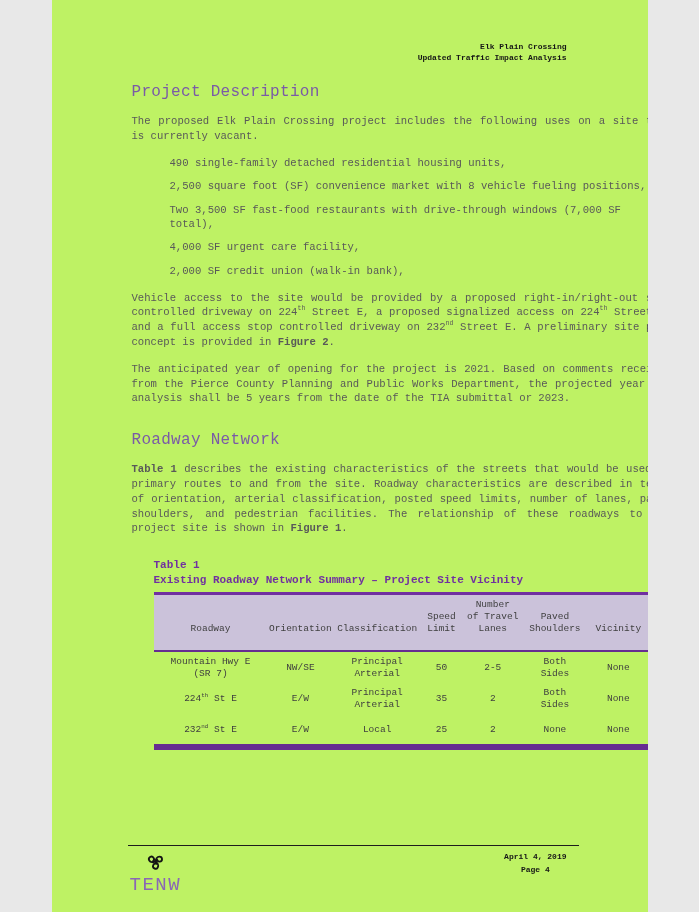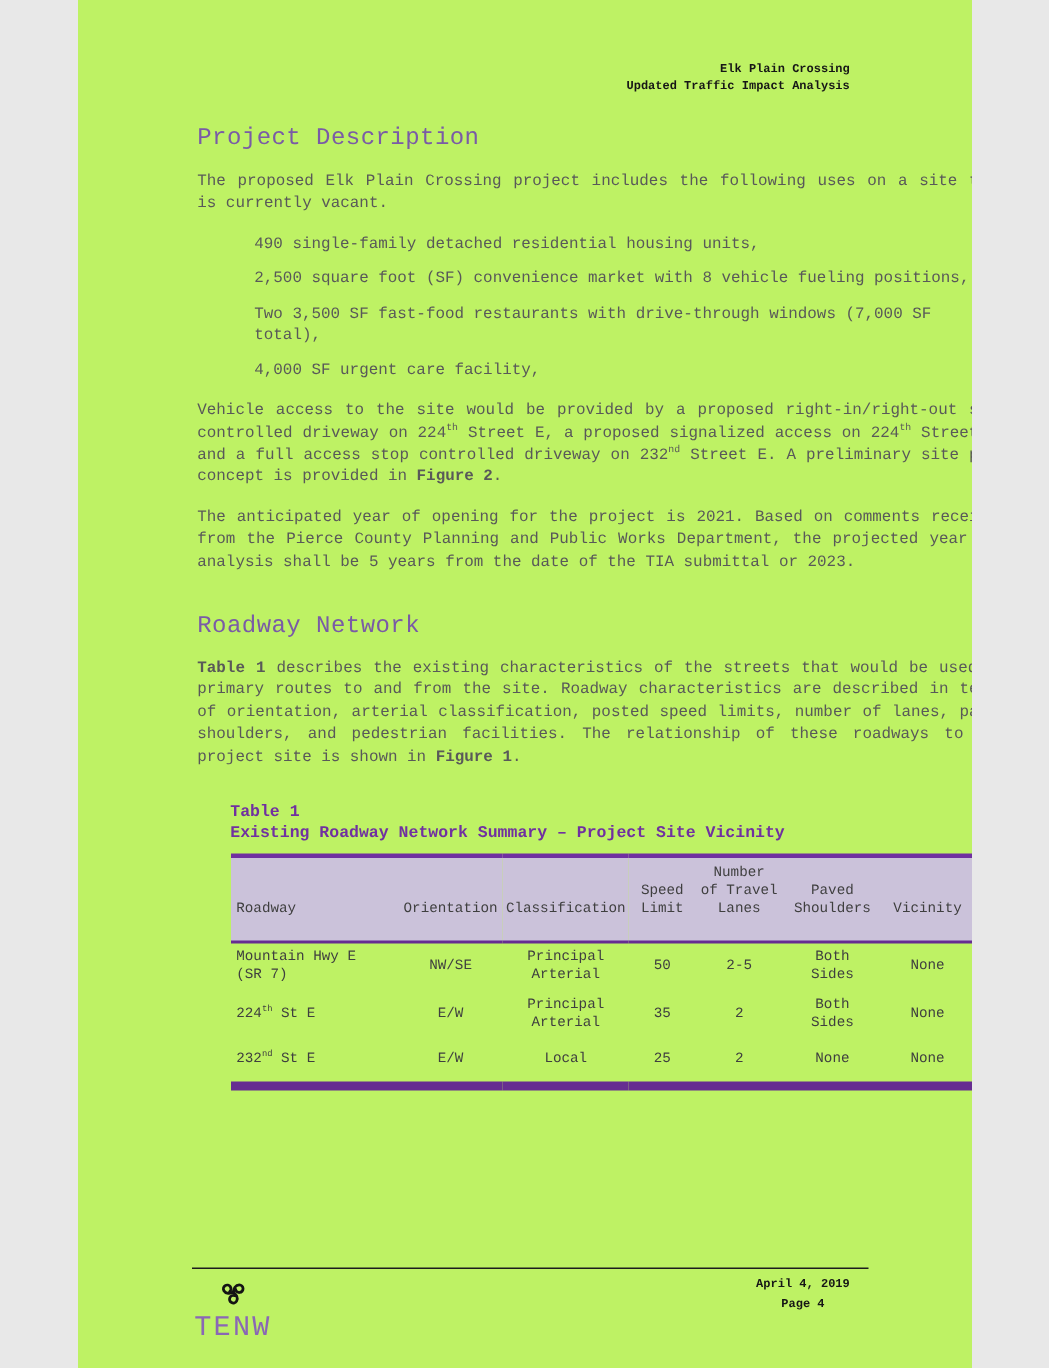--- a/index.html
+++ b/index.html
@@ -68,21 +68,21 @@
     background:var(--header-band);
     font-weight:400;
     vertical-align:bottom;
     text-align:center;
     height:51px;
     padding:4px 2px 15px 2px;
     line-height:12px;
     white-space:pre-line;
     border-bottom:2.5px solid var(--table-dark-purple);
   }
-  table.roadway th.left, table.roadway td.left{text-align:left;padding-left:4px;}
+  table.roadway th.left, table.roadway td.left{text-align:center;padding-left:4px;}
   table.roadway tbody td{
     text-align:center;vertical-align:middle;
     height:32px;line-height:12px;white-space:pre-line;
     padding:2px;
   }
   
   .footer-rule{
     position:absolute;left:76px;right:69px;top:845px;
     border-top:1.5px solid #1d1d1d;
   }
@@ -115,20 +115,21 @@
 
     <h1 class="sec">Project Description</h1>
 
     <p>The proposed Elk Plain Crossing project includes the following uses on a site that is currently vacant.</p>
 
     <ul class="uses">
       <li>490 single-family detached residential housing units,</li>
       <li>2,500 square foot (SF) convenience market with 8 vehicle fueling positions,</li>
       <li>Two 3,500 SF fast-food restaurants with drive-through windows (7,000 SF total),</li>
       <li>4,000 SF urgent care facility,</li>
+      <li>2,000 SF credit union (walk-in bank),</li>
     </ul>
 
     <p><span>Vehicle access to the site would be provided by a proposed right-in/right-out stop controlled driveway on 224</span><sup>th</sup><span> Street E, a proposed signalized access on 224</span><sup>th</sup><span> Street E, and a full access stop controlled driveway on 232</span><sup>nd</sup><span> Street E.  A preliminary site plan concept is provided in </span><span style="font-weight: bold;">Figure 2</span><span>.</span></p>
 
     <p>The anticipated year of opening for the project is 2021.  Based on comments received from the Pierce County Planning and Public Works Department, the projected year for analysis shall be 5 years from the date of the TIA submittal or 2023.</p>
 
     <h1 class="sec second">Roadway Network</h1>
 
     <p><span style="font-weight: bold;">Table 1</span><span> describes the existing characteristics of the streets that would be used as primary routes to and from the site.  Roadway characteristics are described in terms of orientation, arterial classification, posted speed limits, number of lanes, paved shoulders, and pedestrian facilities.  The relationship of these roadways to the project site is shown in </span><span style="font-weight: bold;">Figure 1</span><span>.</span></p>
 

